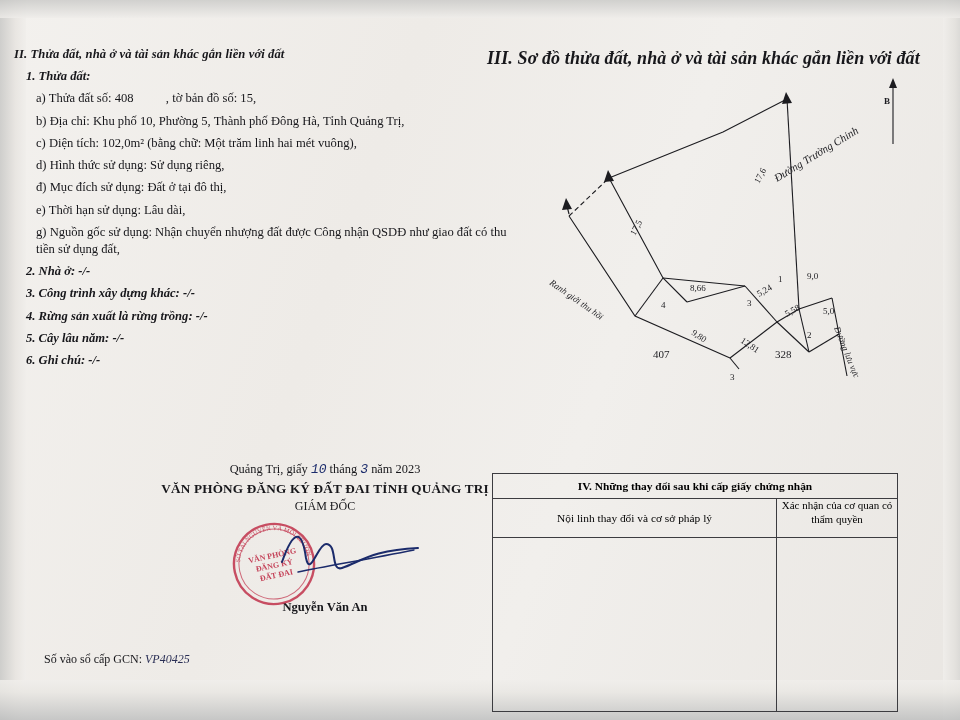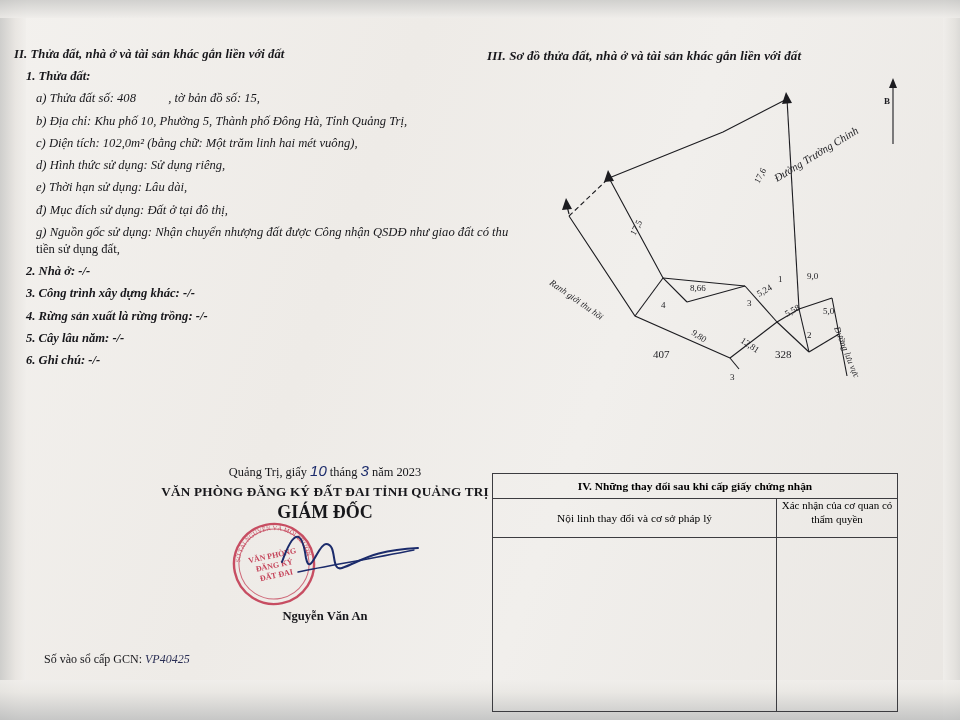--- a/index.html
+++ b/index.html
@@ -40,40 +40,39 @@
     opacity: .8;
   }
   .paper-shadow-bottom {
     position: absolute; left: 0; bottom: 0; width: 960px; height: 40px;
     background: linear-gradient(0deg, #bfc0c0 0%, #e9e7e3 70%, #f0eeeb 100%);
     opacity: .85;
   }
 
   .sec-title {
     font-weight: bold;
-    font-size: 13px;
+    font-size: 18px;
     font-style: italic;
     letter-spacing: .1px;
   }
   #left-col {
     position: absolute;
     left: 14px;
     top: 48px;
     width: 460px;
     color: #17171b;
   }
   #left-col .line {
     font-size: 12.6px;
     line-height: 1.05;
     margin-bottom: 9px;
     white-space: nowrap;
   }
   #left-col .indent {
     padding-left: 22px;
-    font-style: italic;
   }
   #left-col .indent2 {
     padding-left: 12px;
   }
   #left-col .cont {
     padding-left: 22px;
   }
   .bi { font-style: italic; font-weight: bold; }
 
   #right-col {
@@ -102,34 +101,34 @@
     width: 330px;
     text-align: center;
     color: #17171b;
   }
   #signature .date-line {
     font-size: 12.4px;
     margin-bottom: 4px;
     white-space: nowrap;
   }
   #signature .hand {
-    font-family: Liberation Sans, sans-serif;
+    font-family: Liberation Mono, monospace;
     color: #1b2b6b;
-    font-size: 15px;
+    font-size: 13px;
     font-style: italic;
     margin-top: 9px;
   }
   #signature .org {
     font-weight: bold;
     font-size: 13.2px;
     letter-spacing: .2px;
   }
   #signature .role {
-    font-weight: bold;
-    font-size: 18px;
+    font-weight: normal;
+    font-size: 12px;
     margin-top: 2px;
   }
   #signature .signer {
     font-weight: bold;
     font-size: 12.6px;
     margin-top: 86px;
   }
   #stamp {
     position: absolute;
     left: 60px;
@@ -232,22 +231,22 @@
     <div class="line sec-title">II. Thửa đất, nhà ở và tài sản khác gắn liền với đất</div>
     <div class="line indent2 bi" style="margin-top:0;">1. Thửa đất:</div>
     <div class="line indent">
       <span>a) Thửa đất số: 408</span>
       <span style="display:inline-block;width:26px;"></span>
       <span>, tờ bản đồ số: 15,</span>
     </div>
     <div class="line indent">b) Địa chỉ: Khu phố 10, Phường 5, Thành phố Đông Hà, Tỉnh Quảng Trị,</div>
     <div class="line indent">c) Diện tích: 102,0m² (bằng chữ: Một trăm linh hai mét vuông),</div>
     <div class="line indent">d) Hình thức sử dụng: Sử dụng riêng,</div>
+    <div class="line indent">đ) Mục đích sử dụng: Đất ở tại đô thị,</div>
     <div class="line indent">e) Thời hạn sử dụng: Lâu dài,</div>
-    <div class="line indent">đ) Mục đích sử dụng: Đất ở tại đô thị,</div>
     <div class="line indent" style="margin-bottom:4px;">g) Nguồn gốc sử dụng: Nhận chuyển nhượng đất được Công nhận QSDĐ như giao đất có thu</div>
     <div class="line cont">tiền sử dụng đất,</div>
     <div class="line indent2 bi">2. Nhà ở: -/-</div>
     <div class="line indent2 bi">3. Công trình xây dựng khác: -/-</div>
     <div class="line indent2 bi">4. Rừng sản xuất là rừng trồng: -/-</div>
     <div class="line indent2 bi">5. Cây lâu năm: -/-</div>
     <div class="line indent2 bi">6. Ghi chú: -/-</div>
   </div>
 
   <div id="right-col">

